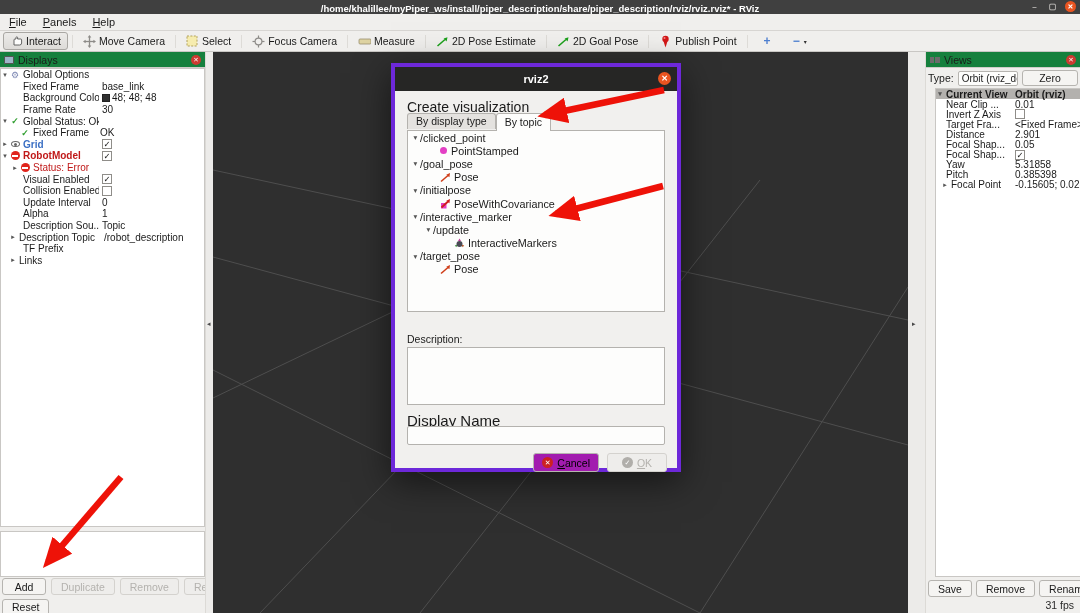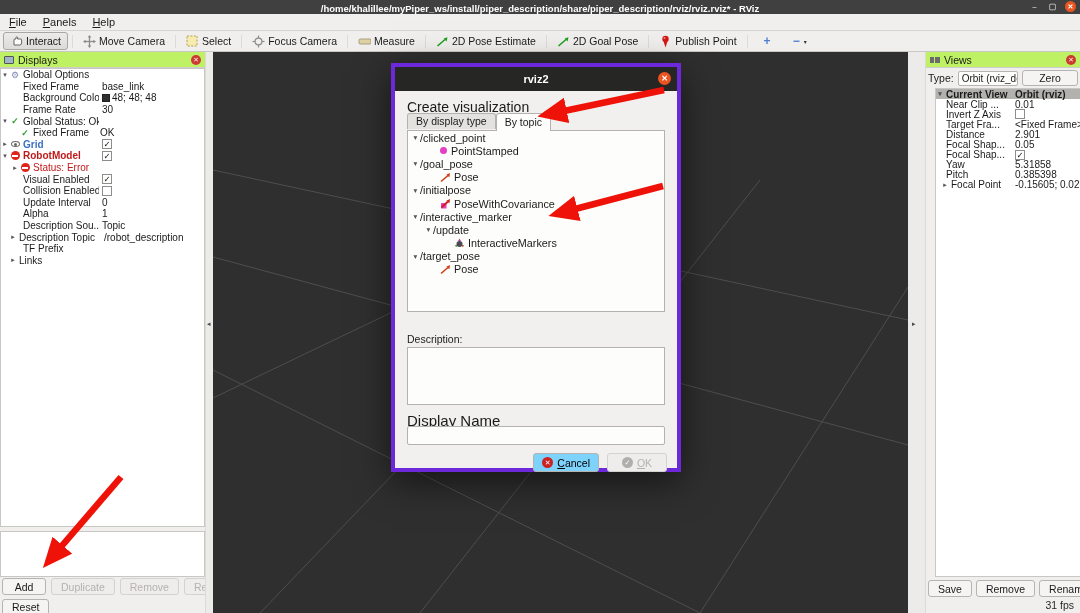--- a/index.html
+++ b/index.html
@@ -29,21 +29,21 @@
   .dd-caret { font-size:6px; color:#333; margin-left:1px; }
 
   
   #leftpanel { position:absolute; top:52px; left:0; width:205px; bottom:0; background:#f0efed; }
   #lsplit { position:absolute; top:52px; left:205px; width:8px; bottom:0; background:#ecebe9; border-left:1px solid #dcdad6; }
   #viewport { position:absolute; top:52px; left:213px; width:695px; bottom:0; background:#2f2f2f; }
   #rsplit { position:absolute; top:52px; left:908px; width:18px; bottom:0; background:#ecebe9; border-right:1px solid #dcdad6; }
   #rightpanel { position:absolute; top:52px; left:926px; width:154px; bottom:0; background:#f0efed; }
   .split-handle { position:absolute; top:268px; left:1px; font-size:7px; color:#4a4a4a; }
 
-  .phead { height:16px; display:flex; align-items:center; gap:4px; padding:0 4px; background:#bef264;
+  .phead { height:16px; display:flex; align-items:center; gap:4px; padding:0 4px; background:#15803d;
     border-bottom:1px solid #cfcdc9; font-size:10.5px; }
   .phead .grow { flex:1; }
   .pclose { width:10px; height:10px; border-radius:50%; background:#cc3a31; color:#fff; font-size:6.5px;
     display:flex; align-items:center; justify-content:center; }
   .monitor-ic { width:10px; height:8px; border:1px solid #555; border-radius:1px; background:#9fb6c9; position:relative; }
   .views-ic { width:10px; height:8px; display:flex; align-items:center; gap:1px; }
   .views-ic i { display:block; width:4px; height:6px; background:#6b6b6b; }
 
   
   .ptree { position:absolute; background:#fff; border:1px solid #c9c7c4; overflow:hidden; }
@@ -112,21 +112,21 @@
   .pose-ic { width:11px; height:11px; margin-right:3px; flex:none; }
   #unvisrow { position:absolute; left:12px; right:12px; top:245px; height:16px; background:#f7f6f4;
     border:1px solid #b4b2ae; border-top:none; display:flex; align-items:center; gap:5px; padding:0 4px; font-size:10.5px; }
   #desclabel { position:absolute; left:12px; top:266px; font-size:10.5px; }
   #descbox { position:absolute; left:12px; right:12px; top:280px; height:58px; background:#fdfdfc; border:1px solid #b4b2ae; }
   #dnlabel { position:absolute; left:12px; top:345px; font-size:15px; }
   #dninput { position:absolute; left:12px; right:12px; top:359px; height:19px; background:#fdfdfc;
     border:1px solid #b4b2ae; border-radius:2px; font-size:10.5px; padding:0 4px; font-family:inherit; }
   #dlgbtns { position:absolute; right:10px; top:386px; display:flex; gap:8px; }
   .dbtn { height:19px; min-width:60px; gap:4px; display:inline-flex; align-items:center; justify-content:center;
-    border:1px solid #b6b4b0; background:#7dd3fc; border-radius:3px; font-size:10.5px; padding:0 8px; }
+    border:1px solid #b6b4b0; background:#a21caf; border-radius:3px; font-size:10.5px; padding:0 8px; }
   .dbtn span::first-letter { text-decoration:underline; }
   .okdisabled { color:#b4b2ae; background:#eeedeb; border-color:#d4d2ce; }
   .circ-x { width:11px; height:11px; border-radius:50%; background:#cc2222; color:#fff; font-size:7px;
     display:flex; align-items:center; justify-content:center; }
   .circ-ok { width:11px; height:11px; border-radius:50%; background:#b0aeaa; color:#fff; font-size:7px;
     display:flex; align-items:center; justify-content:center; }
 
   #arrows { position:absolute; inset:0; z-index:9; pointer-events:none; }
 </style>
 </head>

